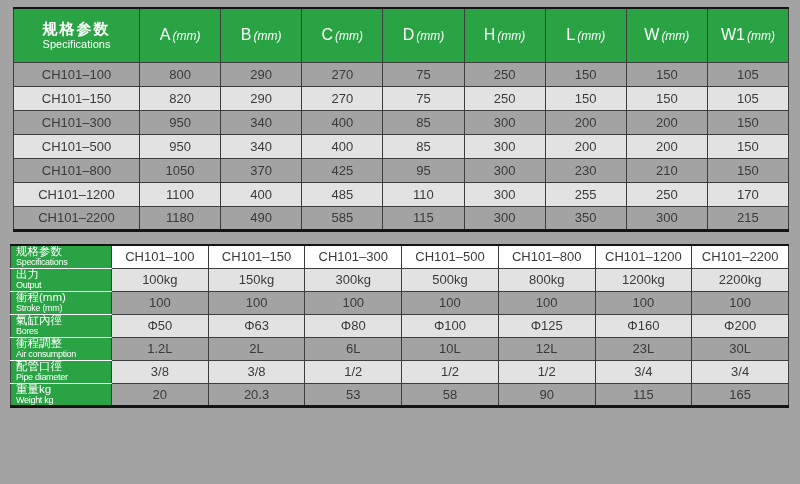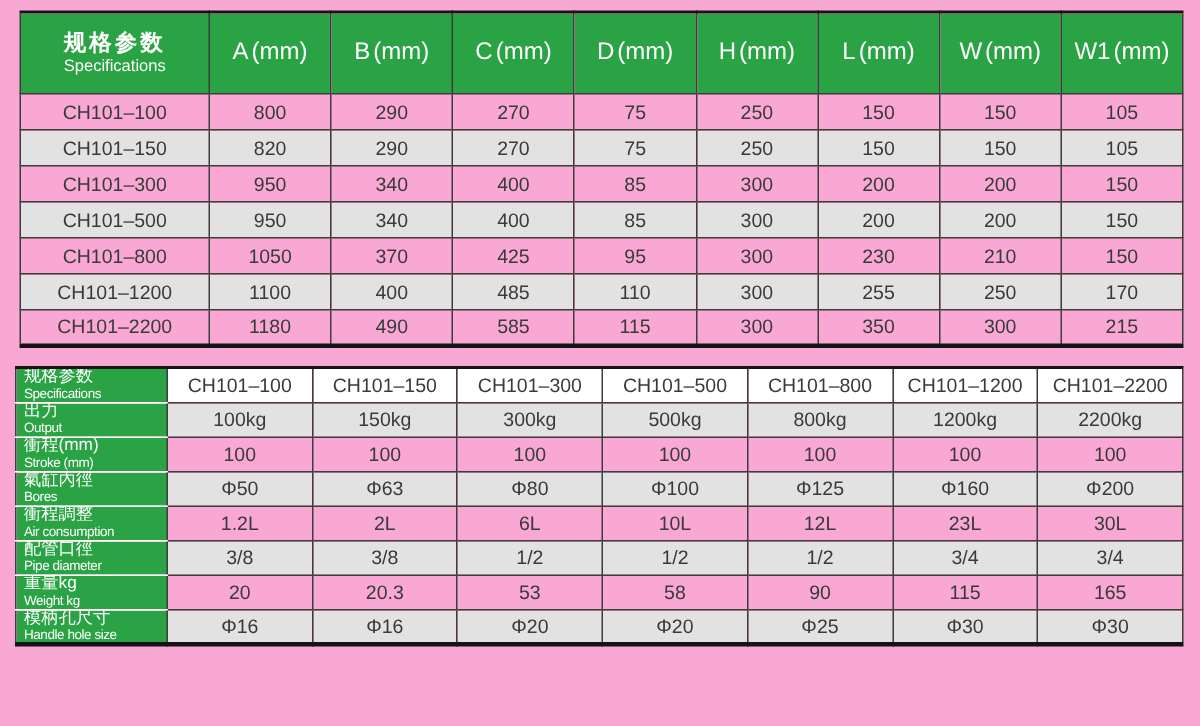--- a/index.html
+++ b/index.html
@@ -8,36 +8,36 @@
     --border:#3d3d3d;
     --frame:#141414;
     --text:#3a3a3a;
   }
   html,body{margin:0;padding:0;background:#fff;}
   body{
     width:800px;height:484px;overflow:hidden;
     font-family:"Liberation Sans","DejaVu Sans",sans-serif;
     color:var(--text);
   }
-  .page{position:relative;width:800px;height:484px;background:#f9a8d4;}
+  .page{position:relative;width:800px;height:484px;background:#a3a3a3;}
 
   table{border-collapse:collapse;table-layout:fixed;}
   th,td{border:1px solid var(--border);text-align:center;vertical-align:middle;padding:0;overflow:hidden;font-weight:normal;}
 
   
   .t1{position:absolute;left:13px;top:7px;width:776px;
       border-top:2px solid var(--frame);border-bottom:3px solid var(--frame);}
   .t1 thead tr{height:54px;}
   .t1 tbody tr{height:24px;}
   .t1 tbody tr:nth-child(even){background:var(--row-alt);}
   .t1 thead th{background:var(--green);color:#fff;}
   .spec-th .h-zh{font-size:15px;font-weight:bold;line-height:18px;letter-spacing:2px;}
   .spec-th .h-en{font-size:11px;line-height:13px;}
   .col-th .letter{font-size:16px;}
-  .col-th .unit{font-size:16px;margin-left:2px;}
+  .col-th .unit{font-size:12px;margin-left:2px;font-style:italic;}
   .model-cell,.value-cell{font-size:13px;color:var(--text);}
 
   
   .t2{position:absolute;left:10px;top:244px;width:779px;
       border-top:2px solid var(--frame);border-bottom:3px solid var(--frame);}
   .t2 tr{height:23px;}
   .t2 tr:nth-child(even){background:var(--row-alt);}
   .t2 .label-cell{
     background:var(--green);color:#fff;text-align:left;padding-left:5px;
     border-top:1px solid #fff;border-bottom:1px solid #fff;
@@ -244,29 +244,16 @@
             <span class="label-en">Weight kg</span>
           </th>
           <td class="value-cell">20</td>
           <td class="value-cell">20.3</td>
           <td class="value-cell">53</td>
           <td class="value-cell">58</td>
           <td class="value-cell">90</td>
           <td class="value-cell">115</td>
           <td class="value-cell">165</td>
         </tr>
-        <tr>
-          <th class="label-cell">
-            <span class="label-zh">模柄孔尺寸</span>
-            <span class="label-en">Handle hole size</span>
-          </th>
-          <td class="value-cell">Φ16</td>
-          <td class="value-cell">Φ16</td>
-          <td class="value-cell">Φ20</td>
-          <td class="value-cell">Φ20</td>
-          <td class="value-cell">Φ25</td>
-          <td class="value-cell">Φ30</td>
-          <td class="value-cell">Φ30</td>
-        </tr>
       </tbody>
   </table>
 
 </div>
 
 </body></html>

